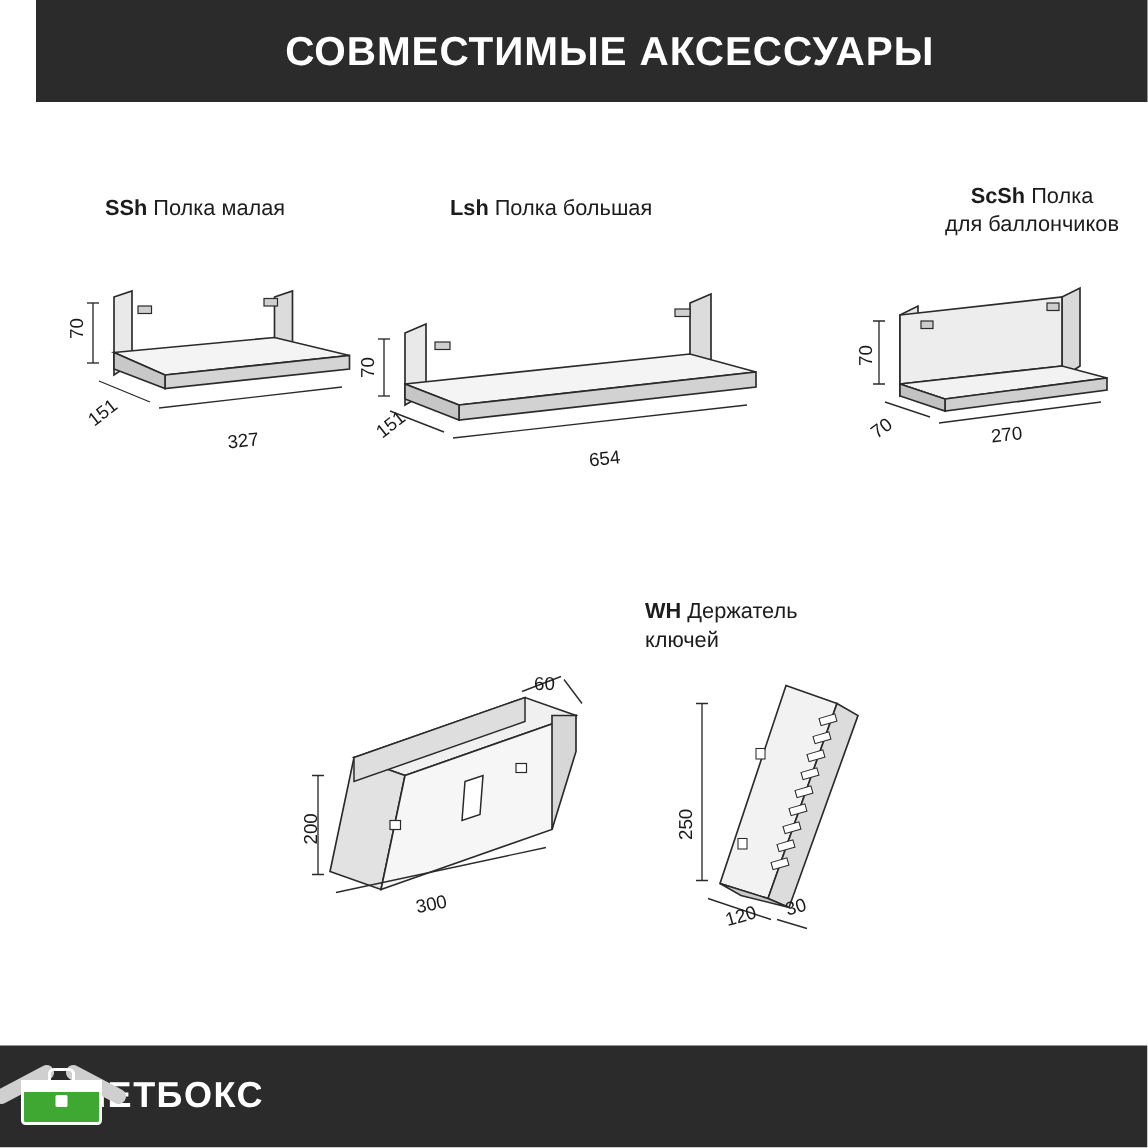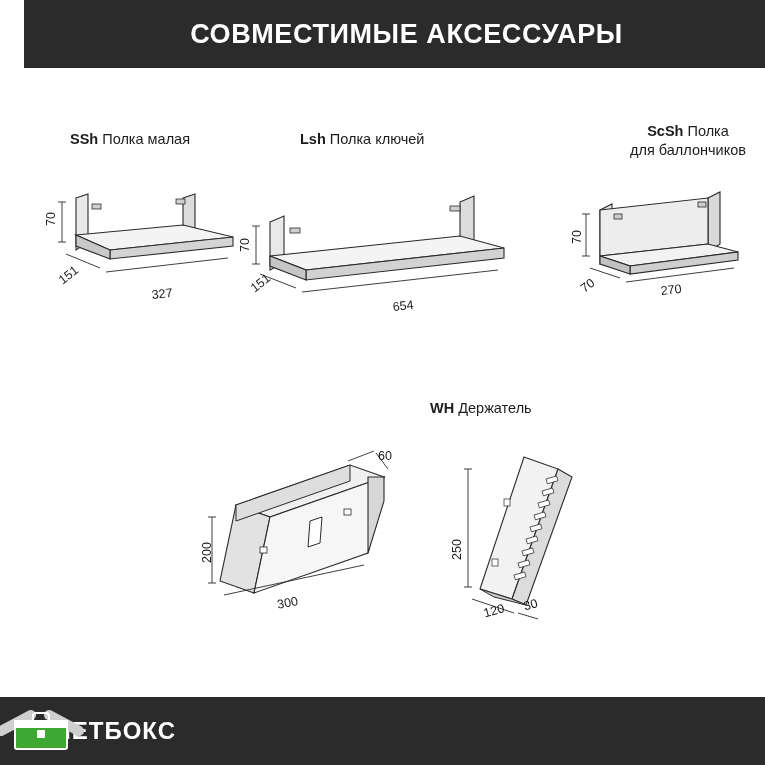--- a/index.html
+++ b/index.html
@@ -193,21 +193,21 @@
         <line x1="58" y1="92" x2="180" y2="78" stroke="#2a2a2a" stroke-width="0.9"></line>
       </svg>
     </div>
     <div class="dim-label" style="left:6px; top:126px; transform:rotate(-90deg); transform-origin:left top;">70</div>
     <div class="dim-label" style="left:18px; top:176px; transform:rotate(-38deg); transform-origin:left top;">151</div>
     <div class="dim-label" style="left:113px; top:188px; transform:rotate(-6deg); transform-origin:left top;">327</div>
   </div>
 
   <div class="item" style="left:232px; top:100px; width:310px; height:230px;">
     <div class="item-caption" style="left:68px; top:30px; width:250px;">
-      <span><b>Lsh</b></span><span> Полка ключей</span>
+      <span><b>Lsh</b></span><span> Полка большая</span>
     </div>
     <div class="drawing" style="left:10px; top:88px;">
       <svg width="290" height="130" viewBox="0 0 290 130">
         <polygon points="28,34 42,28 42,74 28,82" fill="#e9e9e9" stroke="#2a2a2a" stroke-width="1.1"></polygon>
         <polygon points="218,14 232,8 232,56 218,64" fill="#dcdcdc" stroke="#2a2a2a" stroke-width="1.1"></polygon>
         <polygon points="28,68 218,48 262,60 64,82" fill="#f4f4f4" stroke="#2a2a2a" stroke-width="1.1"></polygon>
         <polygon points="64,82 262,60 262,70 64,92" fill="#d2d2d2" stroke="#2a2a2a" stroke-width="1.1"></polygon>
         <polygon points="28,68 64,82 64,92 28,78" fill="#c6c6c6" stroke="#2a2a2a" stroke-width="1.1"></polygon>
         <rect x="48" y="40" width="10" height="5" fill="#cfcfcf" stroke="#2a2a2a" stroke-width="0.8"></rect>
         <rect x="208" y="18" width="10" height="5" fill="#cfcfcf" stroke="#2a2a2a" stroke-width="0.8"></rect>
@@ -275,28 +275,29 @@
         <rect x="146" y="66" width="7" height="6" fill="#ffffff" stroke="#2a2a2a" stroke-width="0.8"></rect>
 
         <line x1="150" y1="18" x2="176" y2="8" stroke="#2a2a2a" stroke-width="0.9"></line>
         <line x1="178" y1="10" x2="190" y2="26" stroke="#2a2a2a" stroke-width="0.9"></line>
         <line x1="14" y1="74" x2="14" y2="140" stroke="#2a2a2a" stroke-width="0.9"></line>
         <line x1="10" y1="74" x2="18" y2="74" stroke="#2a2a2a" stroke-width="0.9"></line>
         <line x1="10" y1="140" x2="18" y2="140" stroke="#2a2a2a" stroke-width="0.9"></line>
         <line x1="26" y1="152" x2="166" y2="122" stroke="#2a2a2a" stroke-width="0.9"></line>
       </svg>
     </div>
-    <div class="dim-label" style="left:198px; top:64px;">60</div>
+    <div class="dim-label" style="left:176px; top:64px;">60</div>
     <div class="dim-label" style="left:20px; top:178px; transform:rotate(-90deg); transform-origin:left top;">200</div>
     <div class="dim-label" style="left:96px; top:213px; transform:rotate(-11deg); transform-origin:left top;">300</div>
   </div>
 
   <div class="item" style="left:418px; top:385px; width:220px; height:260px;">
     <div class="item-caption" style="left:12px; top:14px; width:180px; text-align:left;">
       <span><b>WH</b></span><span> Держатель</span>
+      <div>ключей</div>
     </div>
     <div class="drawing" style="left:28px; top:62px;">
       <svg width="180" height="190" viewBox="0 0 180 190">
 
         <polygon points="78,10 112,22 66,152 34,142" fill="#f2f2f2" stroke="#2a2a2a" stroke-width="1.1"></polygon>
 
         <polygon points="112,22 126,30 80,158 66,152" fill="#dcdcdc" stroke="#2a2a2a" stroke-width="1.1"></polygon>
 
         <polygon points="34,142 66,152 80,158 48,150" fill="#c9c9c9" stroke="#2a2a2a" stroke-width="1.0"></polygon>
 

